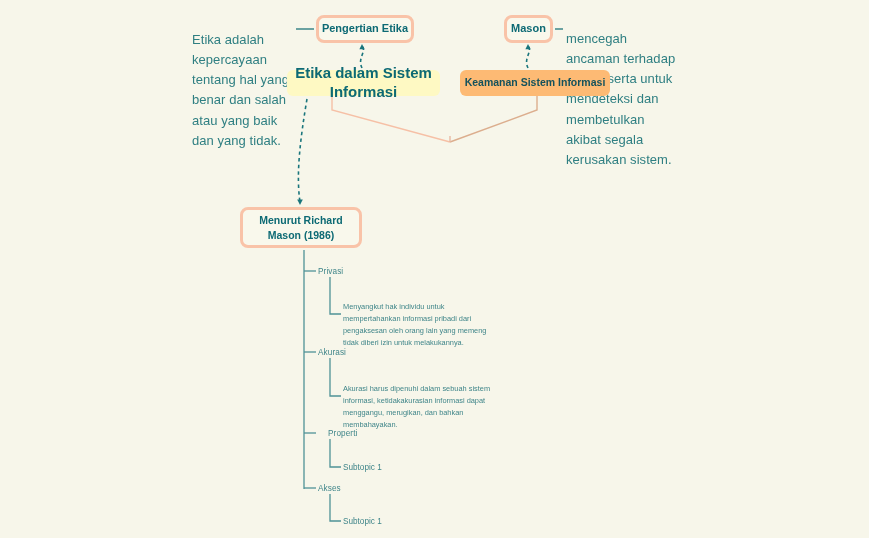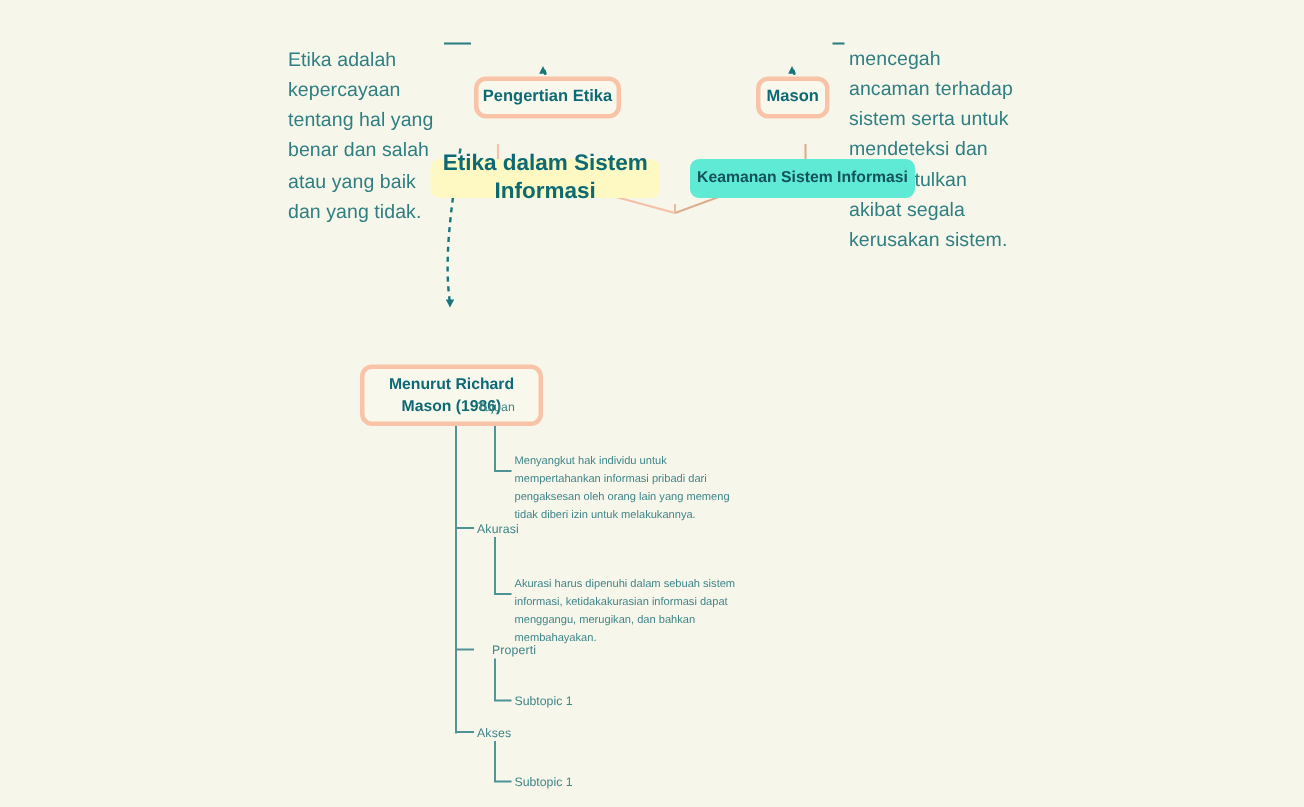--- a/index.html
+++ b/index.html
@@ -30,21 +30,20 @@
   }
   .node {
     position: absolute;
     box-sizing: border-box;
     display: flex;
     align-items: center;
     justify-content: center;
     text-align: center;
     line-height: 1.25;
     white-space: pre-line;
-    margin-top: 36px;
   }
   
   .node-root {
     left: 359px;
     top: 141px;
     width: 182px;
     height: 57px;
     border: 2.5px solid #0c7b82;
     border-radius: 9px;
     background: #f9f8ec;
@@ -65,21 +64,21 @@
     font-size: 15px;
     font-weight: bold;
   }
   
   .node-tan {
     left: 460px;
     top: 70px;
     width: 150px;
     height: 26px;
     border-radius: 6px;
-    background: #5eead4;
+    background: #fdba74;
     color: #14525c;
     font-size: 10.5px;
     font-weight: bold;
   }
   
   .node-outline {
     border: 3px solid #f9c3a8;
     border-radius: 8px;
     background: #f9f8ec;
     color: #0d6a74;
@@ -192,21 +191,21 @@
   <div class="note note-right">mencegah ancaman terhadap sistem serta untuk mendeteksi dan membetulkan akibat segala kerusakan sistem.</div>
 
   <div class="node node-salmon">Etika dalam Sistem Informasi</div>
 
   <div class="node node-tan">Keamanan Sistem Informasi</div>
 
 
   <div class="node node-outline node-mason">Menurut Richard
 Mason (1986)</div>
 
-  <div class="branch-label" style="left:318px; top:267px;">Tujuan</div>
+  <div class="branch-label" style="left:318px; top:267px;">Privasi</div>
   <div class="branch-desc" style="left:343px; top:301px;">Menyangkut hak individu untuk mempertahankan informasi pribadi dari pengaksesan oleh orang lain yang memeng tidak diberi izin untuk melakukannya.</div>
 
   <div class="branch-label" style="left:318px; top:348px;">Akurasi</div>
   <div class="branch-desc" style="left:343px; top:383px;">Akurasi harus dipenuhi dalam sebuah sistem informasi, ketidakakurasian informasi dapat menggangu, merugikan, dan bahkan membahayakan.</div>
 
   <div class="branch-label" style="left:318px; top:429px;padding-left:10px;">Properti</div>
   <div class="sub-label" style="left:343px; top:463px;">Subtopic 1</div>
 
   <div class="branch-label" style="left:318px; top:484px;">Akses</div>
   <div class="sub-label" style="left:343px; top:517px;">Subtopic 1</div>

